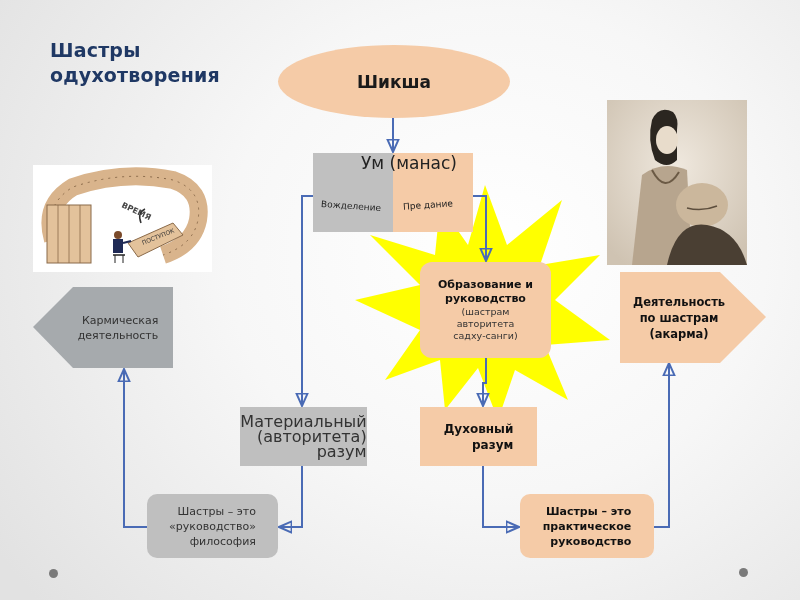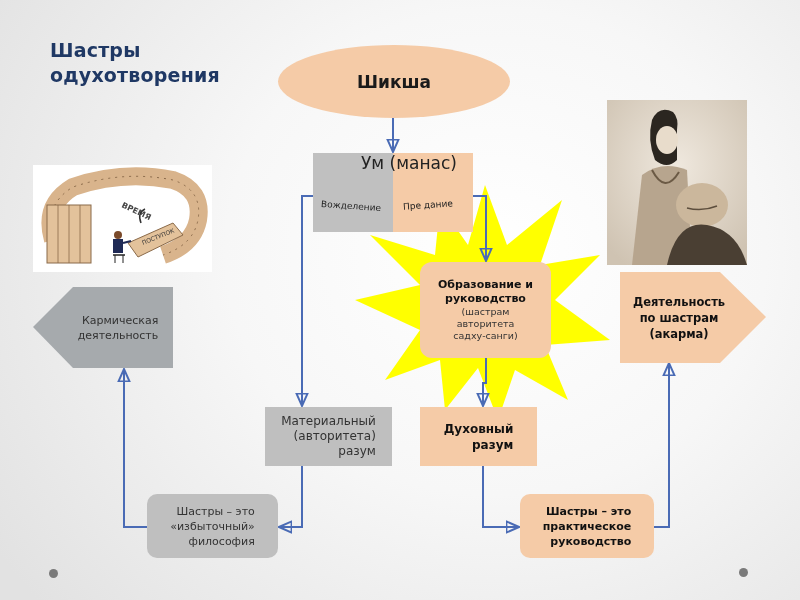--- a/index.html
+++ b/index.html
@@ -43,21 +43,21 @@
   }
   #karmic svg { position:absolute; left:0; top:0; }
   #karmic .txt { position:absolute; left:30px; top:0; width:110px; height:81px; display:flex; align-items:center; justify-content:center; text-align:right; font-size:11px; line-height:15px; color:#333; }
 
   #activity {
     left:620px; top:272px; width:146px; height:91px;
   }
   #activity svg { position:absolute; left:0; top:0; }
   #activity .txt { position:absolute; left:0; top:0; width:118px; height:91px; display:flex; align-items:center; justify-content:center; text-align:center; font-size:11.5px; line-height:16px; font-weight:bold; color:#111; }
 
-  #material { left:240px; top:407px; width:127px; height:59px; font-size:12px; line-height:15px; color:#333;margin-left:25px; }
+  #material { left:240px; top:407px; width:127px; height:59px; font-size:16px; line-height:15px; color:#333; }
   #spiritual { left:420px; top:407px; width:117px; height:59px; font-size:12px; line-height:16px; font-weight:bold; color:#111; }
   #shastra-abs { left:147px; top:494px; width:131px; height:64px; border-radius:10px; font-size:11px; line-height:15px; color:#333; }
   #shastra-prac { left:520px; top:494px; width:134px; height:64px; border-radius:10px; font-size:11px; line-height:15px; font-weight:bold; color:#111; }
 
   #domino { left:33px; top:165px; width:179px; height:107px; background:#fff; }
   #photo { left:607px; top:100px; width:140px; height:165px; background:#e9e1d6; overflow:hidden; }
 
   .dot { width:9px; height:9px; border-radius:50%; background:#7a7a7a; }
   #dot-l { left:49px; top:569px; }
   #dot-r { left:739px; top:568px; }
@@ -154,21 +154,21 @@
 <div id="spiritual" class="abs node peach">
   <div>
     <div>Духовный</div>
     <div>разум</div>
   </div>
 </div>
 
 <div id="shastra-abs" class="abs node gray">
   <div>
     <div>Шастры – это</div>
-    <div>«избыточный»</div>
+    <div>«руководство»</div>
     <div>философия</div>
   </div>
 </div>
 
 <div id="shastra-prac" class="abs node peach">
   <div>
     <div>Шастры – это</div>
     <div>практическое</div>
     <div>руководство</div>
   </div>

